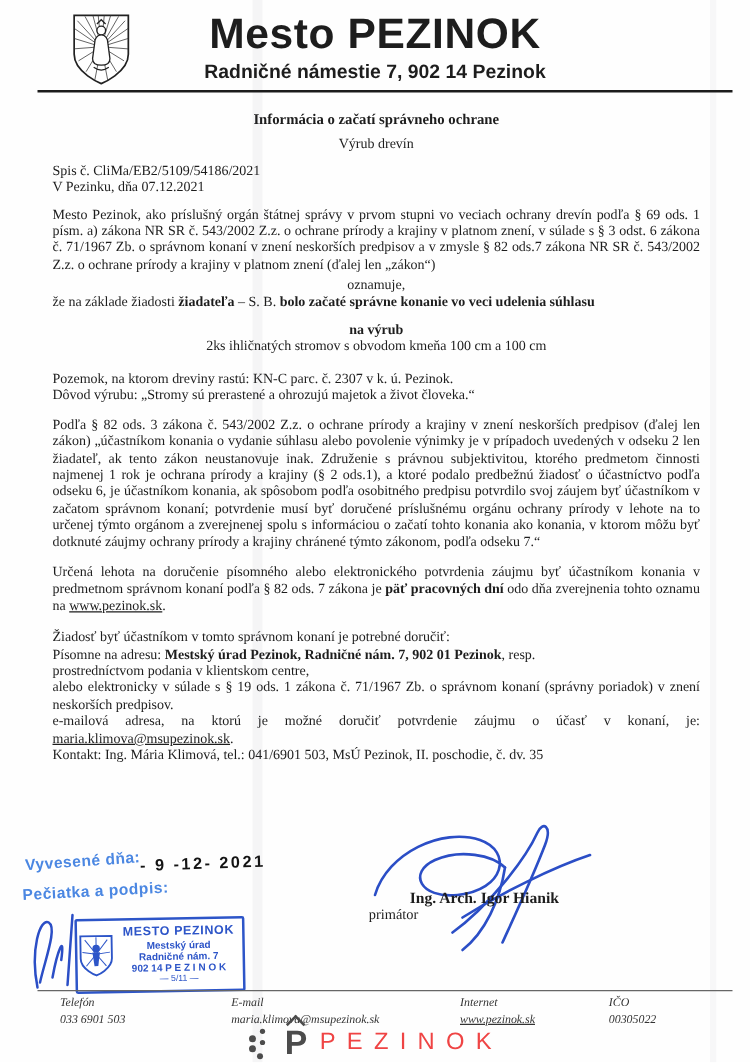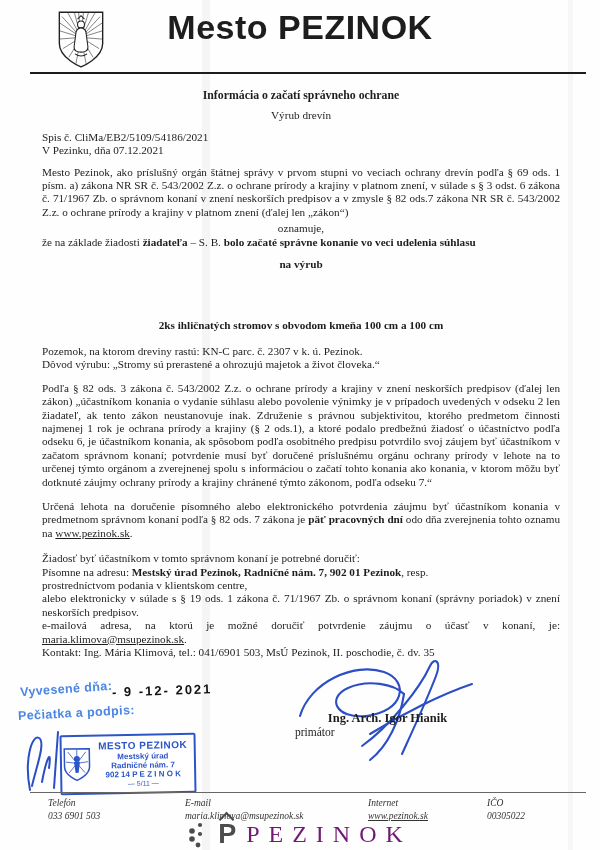--- a/index.html
+++ b/index.html
@@ -23,21 +23,21 @@
   .content { padding:0 40px 0 42px; font-size:11.2px; line-height:13.4px; }
   .center { text-align:center; }
   .just { text-align:justify; }
   b, .b { font-weight:bold; }
   .doc-title { margin-top:15px; font-weight:bold; font-size:11.8px; }
   .doc-subtitle { margin-top:7px; }
   .meta { margin-top:8px; }
   .p1 { margin-top:8px; }
   .announce { margin-top:3px; }
   .subject1 { margin-top:9px; font-weight:bold; }
-  .subject2 { font-weight:bold;margin-top:48px; }
+  .subject2 { font-weight:normal; }
   .parcel { margin-top:12px; }
   .p2 { margin-top:10px; }
   .deadline { margin-top:11px; }
   .delivery-intro { margin-top:12px; }
   .ulink { text-decoration:underline; }
   .contact { }
 
   
   .signoff { position:absolute; left:0; top:656px; width:600px; height:140px; }
   .hand { font-family:"Liberation Sans", sans-serif; font-weight:bold; color:#4b87e2; letter-spacing:0.4px; }
@@ -62,21 +62,21 @@
   .footer { position:absolute; left:0; top:792px; width:600px; }
   .footer-rule { position:absolute; left:30px; right:14px; top:0; border-top:1.5px solid #666; }
   .fcol { position:absolute; top:5px; font-style:italic; font-size:9.5px; color:#333; line-height:1.35; }
   .fc1 { left:48px; } .fc2 { left:185px; } .fc3 { left:368px; } .fc4 { left:487px; }
 
   .logo { position:absolute; left:0; top:818px; width:600px; display:flex; justify-content:center;
           align-items:center; gap:10px; color:#4c4c4c; }
   .logo-p { position:relative; font-family:"Liberation Sans", sans-serif; font-size:27px; line-height:1; font-weight:bold; }
   .logo-caret { position:absolute; left:3px; top:-7px; width:9px; height:9px;
                 border-left:2px solid #4c4c4c; border-top:2px solid #4c4c4c; transform:rotate(45deg); }
-  .logo-word { font-family:Liberation Serif, serif; font-size:24px; letter-spacing:9px; color:#701a75; }
+  .logo-word { font-family:Liberation Sans, sans-serif; font-size:19px; letter-spacing:9px; color:#ef4444; }
 </style>
 </head>
 <body>
 
 <div class="page">
   <div class="streak streak-a"></div>
   <div class="streak streak-b"></div>
 
   <div class="header">
     <svg class="coat" width="52" height="64" viewBox="0 0 60 72">
@@ -108,20 +108,21 @@
         <line x1="30" y1="33" x2="4" y2="25"></line>
           <line x1="30" y1="33" x2="5" y2="16"></line>
       </g>
       <circle cx="30" cy="18" r="4" fill="#fff" stroke="#222" stroke-width="1.2"></circle>
       <path d="M30 22 C26 22 24 26 24 29 L22 44 C22 48 25 50 30 50 C35 50 38 48 38 44 L36 29 C36 26 34 22 30 22 Z" fill="#fff" stroke="#222" stroke-width="1.2"></path>
       <path d="M26 12 L30 8 L34 12" fill="none" stroke="#222" stroke-width="1.2"></path>
       <path d="M23 52 Q30 57 37 52" fill="none" stroke="#222" stroke-width="1.2"></path>
     </svg>
     <div class="header-titles">
       <div class="city-name">Mesto PEZINOK</div>
+      <div class="city-addr">Radničné námestie 7, 902 14 Pezinok</div>
     </div>
     <div class="header-rule"></div>
   </div>
 
   <div class="content">
     <div class="doc-title center">Informácia o začatí správneho ochrane</div>
     <div class="doc-subtitle center">Výrub drevín</div>
 
     <div class="meta">
       <div>Spis č. CliMa/EB2/5109/54186/2021</div>

